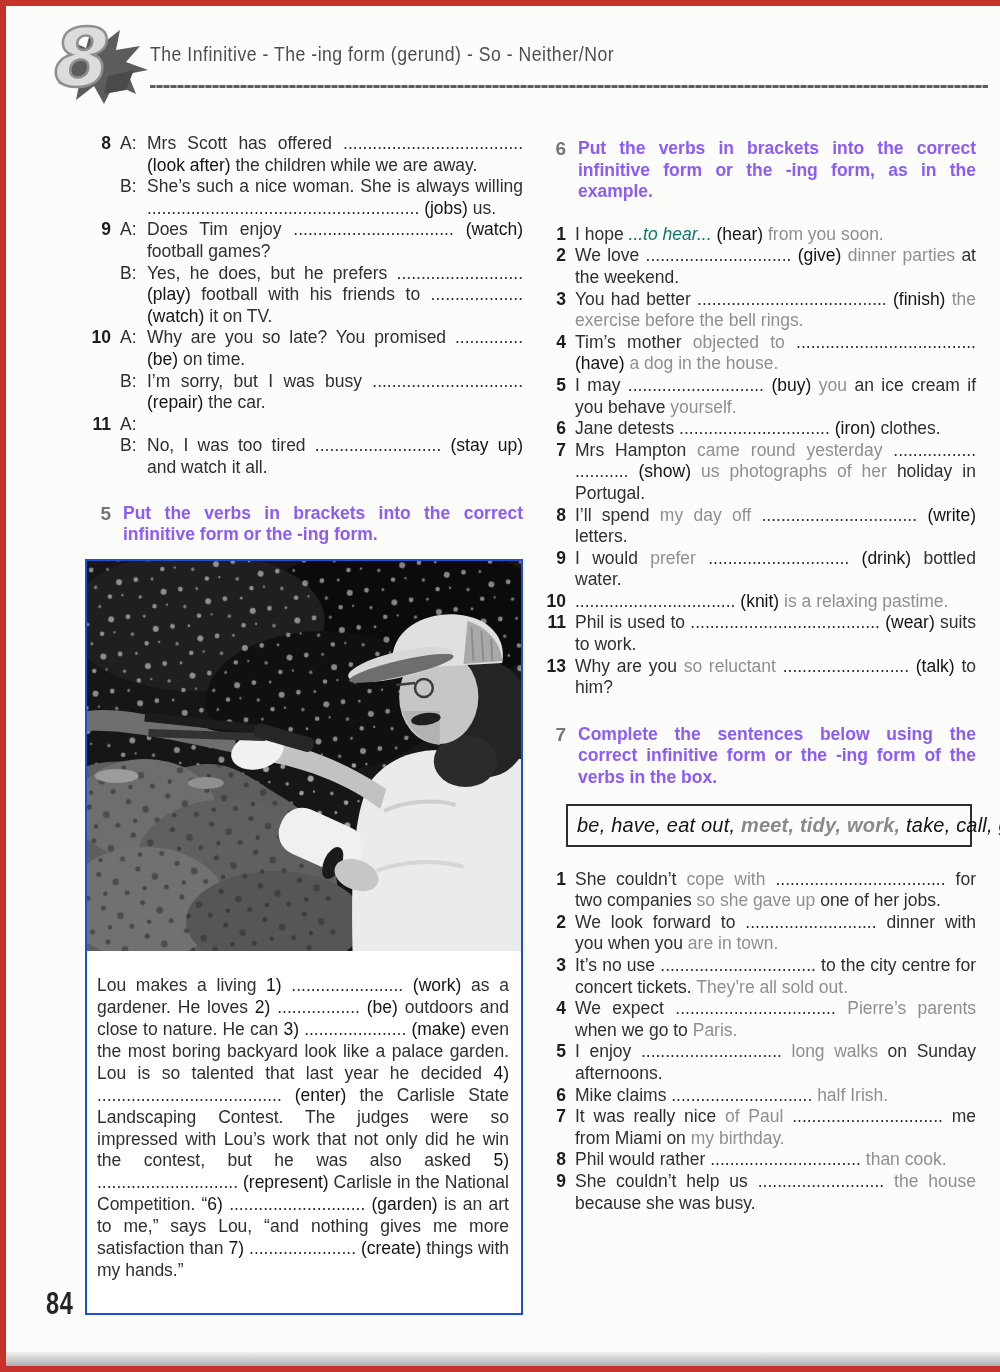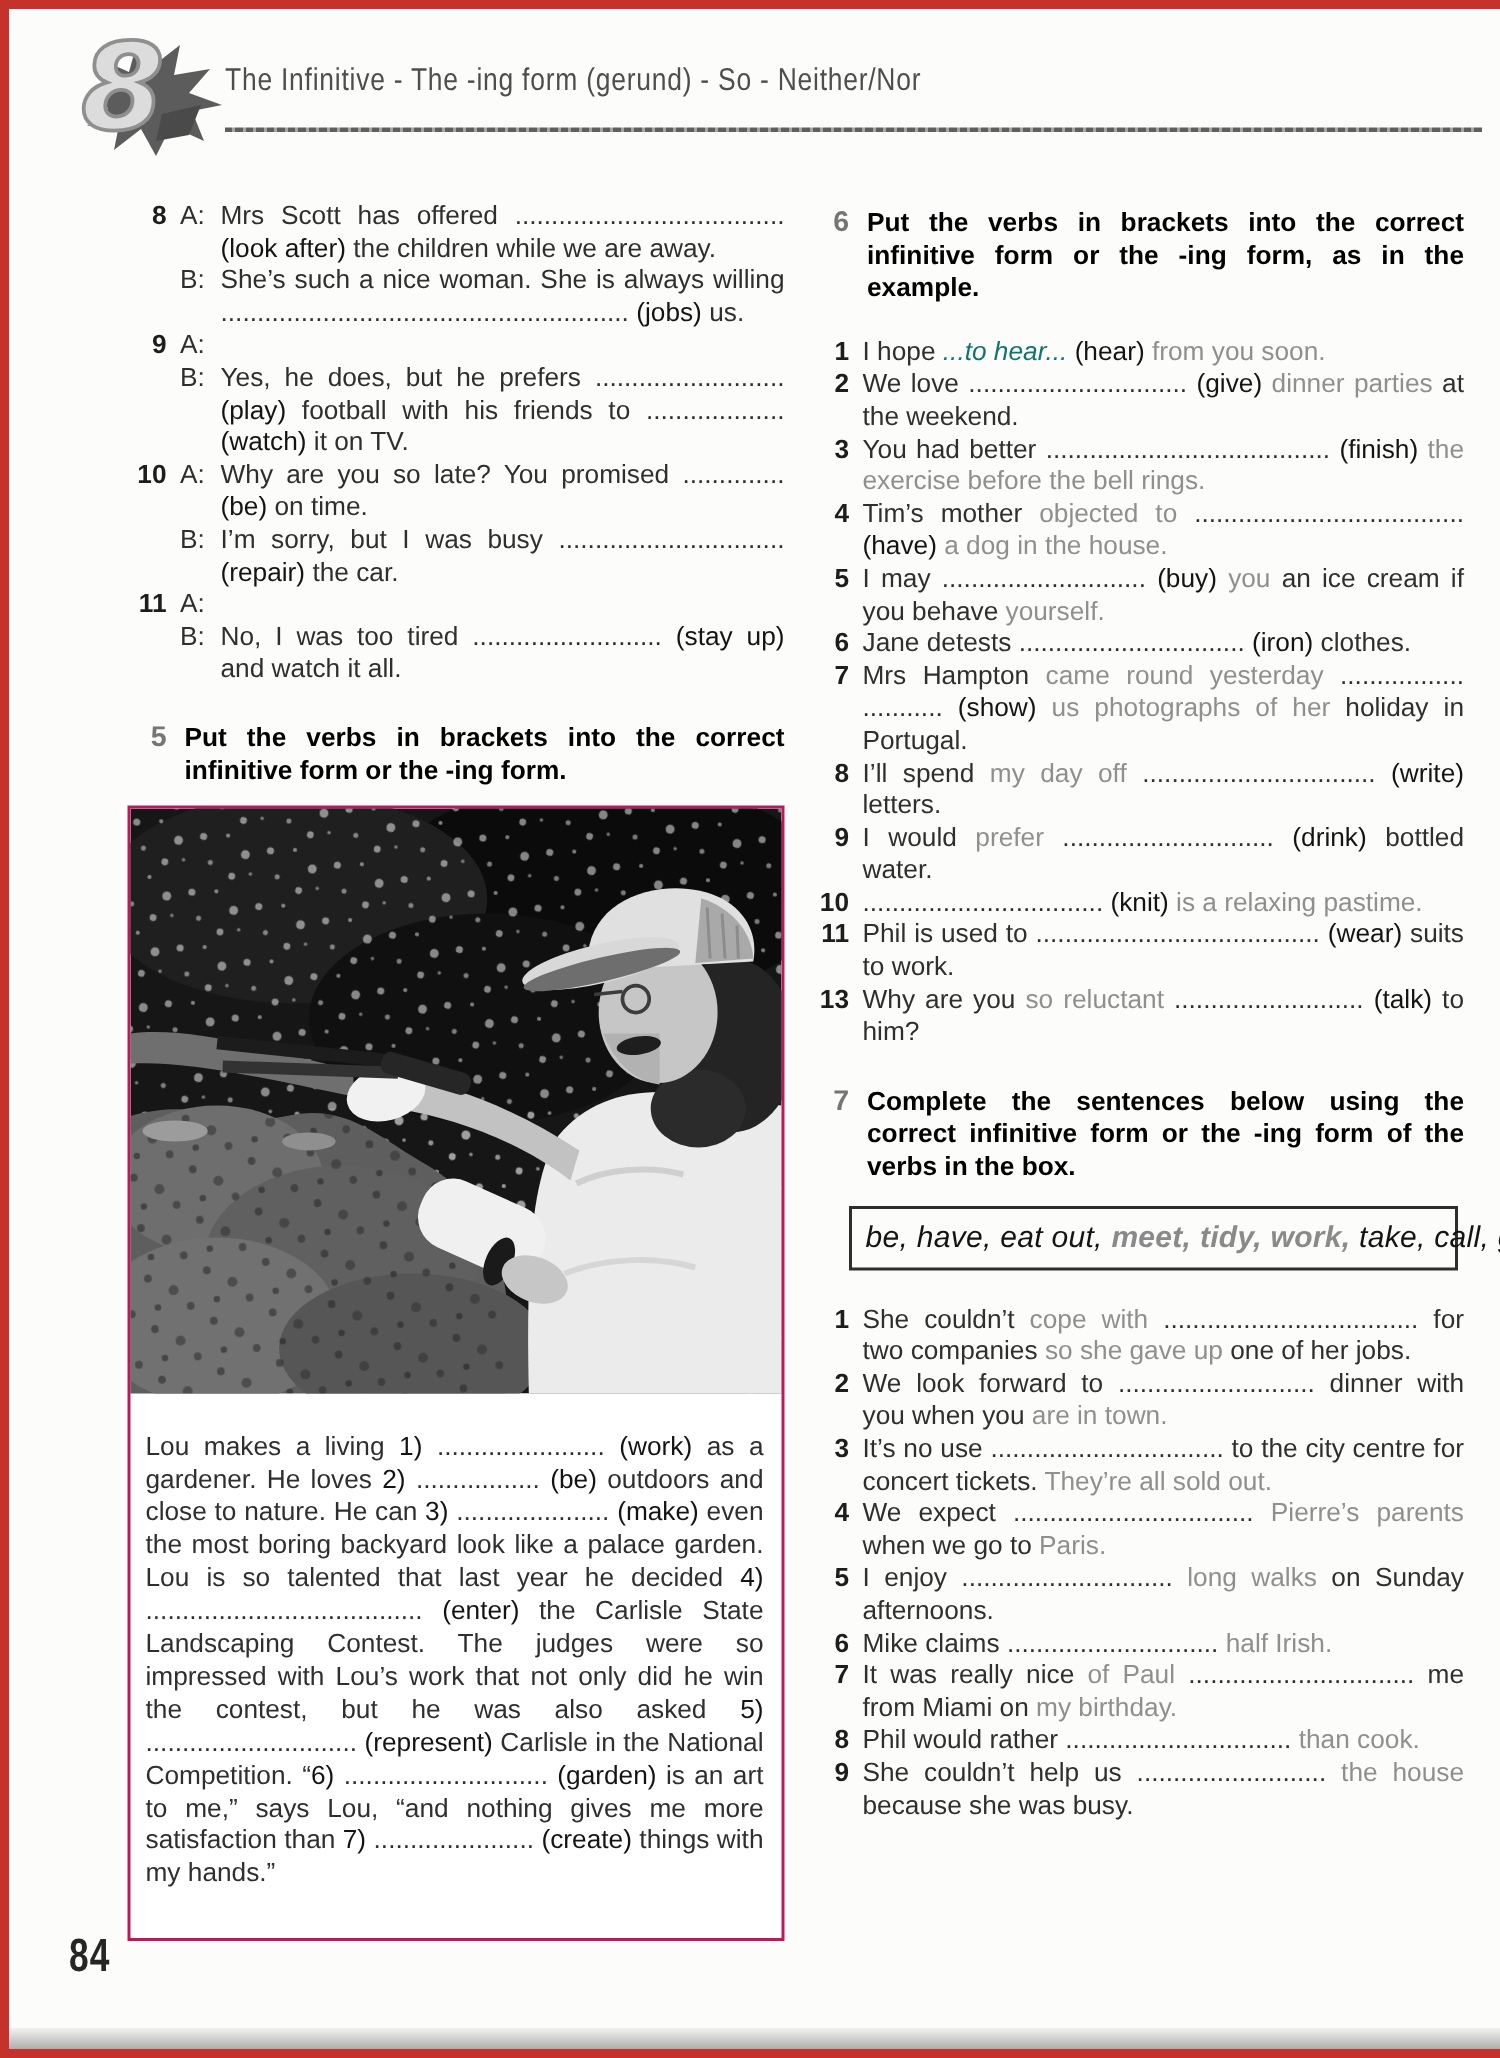--- a/index.html
+++ b/index.html
@@ -26,24 +26,24 @@
   .col-right{position:absolute;left:540px;top:138px;width:436px;}
 
   .rows{font-size:17.5px;line-height:21.6px;}
   .row{display:flex;align-items:flex-start;}
   .num{flex:none;width:26px;text-align:right;margin-right:9px;font-weight:700;color:#1d1d1d;}
   .spk{flex:none;width:27px;color:#2f2f2f;}
   .txt{flex:1;text-align:justify;}
 
   .ex-head{display:flex;align-items:flex-start;font-size:17.5px;line-height:21.6px;}
   .ex-head .exnum{flex:none;width:26px;text-align:right;margin-right:12px;font-weight:700;color:#757575;font-size:19px;line-height:21px;}
-  .ex-head .extitle{flex:1;font-weight:700;color:#000000;text-align:justify;}
+  .ex-head .extitle{flex:1;font-weight:700;color:#8b5cf6;text-align:justify;}
 
   .ex5-head{margin-top:24px;}
-  .photo-box{box-sizing:border-box;width:438px;margin-top:13px;border:2px solid #be185d;background:#fff;}
+  .photo-box{box-sizing:border-box;width:438px;margin-top:13px;border:2px solid #1d4ed8;background:#fff;}
   .photo{display:block;width:100%;height:390px;}
   .lou{font-size:17.5px;line-height:21.9px;text-align:justify;padding:7px 12px 14px 10px;}
 
   .ex6-list{margin-top:21px;}
   .ex7-head{margin-top:25px;}
   .word-box{
     box-sizing:border-box;margin:15px 0 0 26px;width:406px;border:2px solid #2e2e2e;
     padding:8px 9px;font-size:20px;font-weight:700;font-style:italic;color:#1d1d1d;
     white-space:nowrap;letter-spacing:.2px;
   }
@@ -85,20 +85,21 @@
         <span class="txt"><span>Mrs Scott has offered ..................................... </span><span class="seg-b">(look after)</span><span> the children while we are away.</span></span>
       </div>
       <div class="row">
         <span class="num"></span>
         <span class="spk">B:</span>
         <span class="txt"><span>She’s such a nice woman. Shе is always willing ........................................................ </span><span class="seg-b">(jobs)</span><span> us.</span></span>
       </div>
       <div class="row">
         <span class="num">9</span>
         <span class="spk">A:</span>
+        <span class="txt"><span>Does Tim enjoy ................................. </span><span class="seg-b">(watch)</span><span> football games?</span></span>
       </div>
       <div class="row">
         <span class="num"></span>
         <span class="spk">B:</span>
         <span class="txt"><span>Yes, he does, but he prefers .......................... </span><span class="seg-b">(play)</span><span> football with his friends to ................... </span><span class="seg-b">(watch)</span><span> it on TV.</span></span>
       </div>
       <div class="row">
         <span class="num">10</span>
         <span class="spk">A:</span>
         <span class="txt"><span>Why are you so late? You promised .............. </span><span class="seg-b">(be)</span><span> on time.</span></span>

